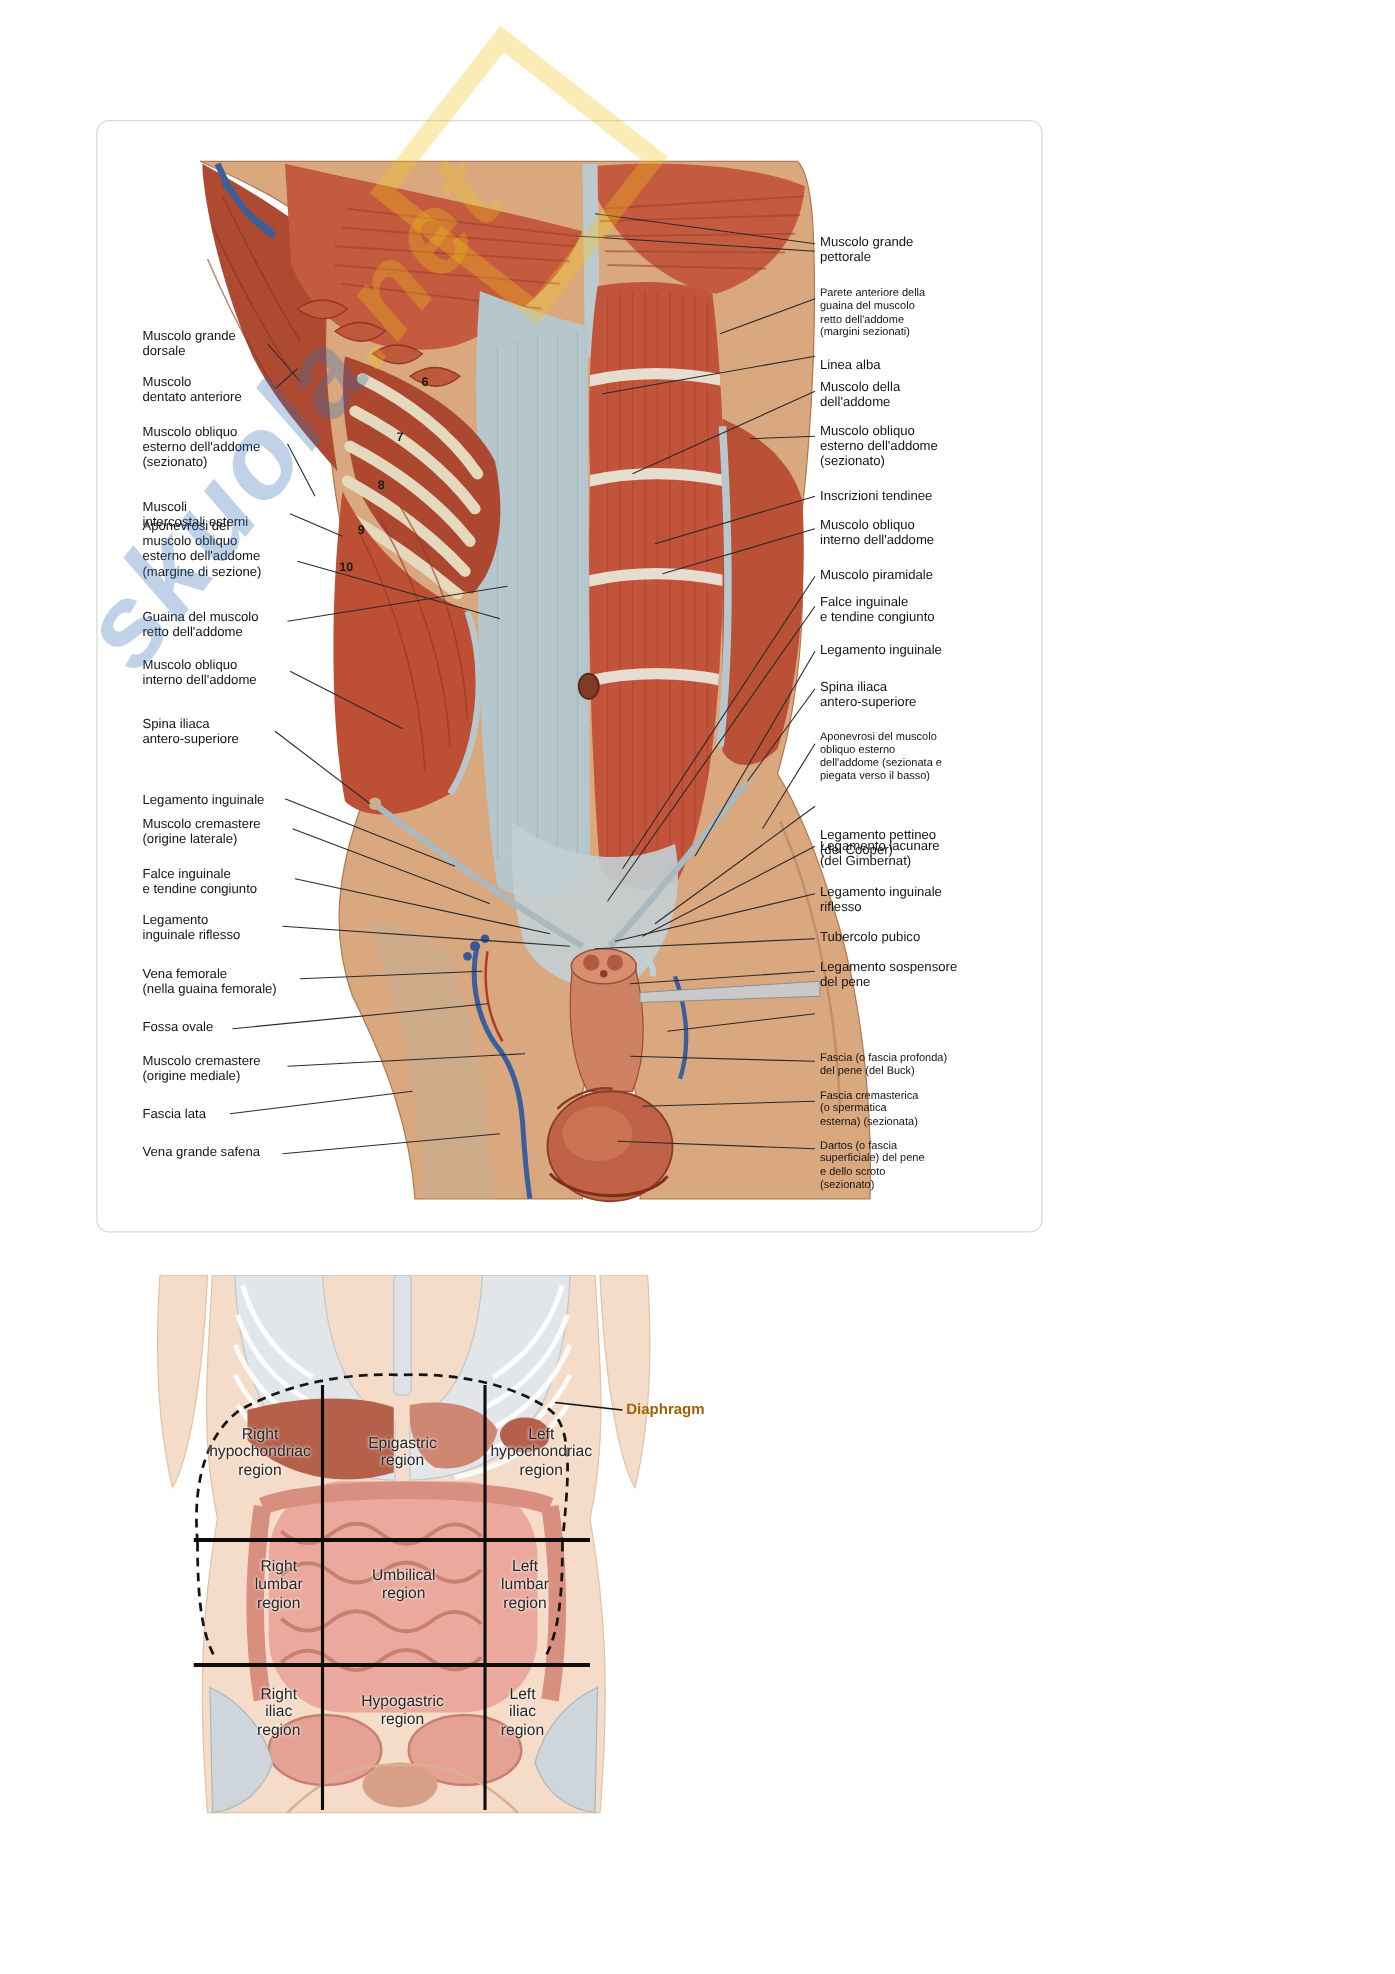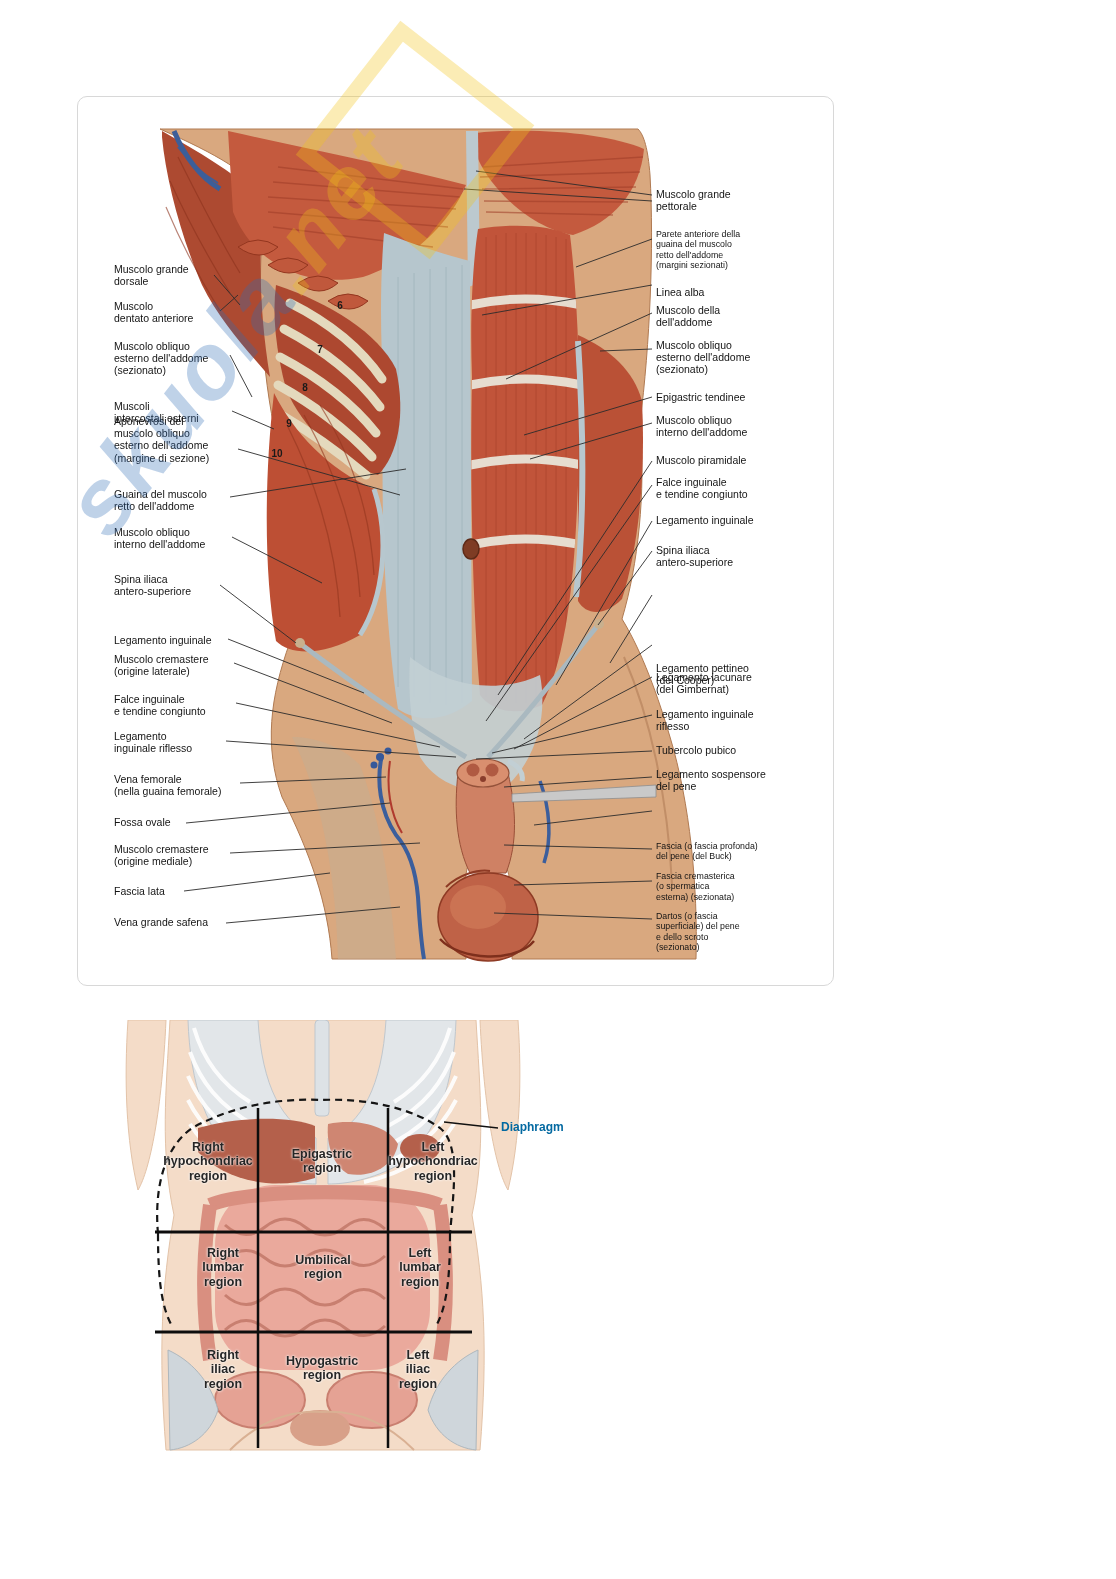--- a/index.html
+++ b/index.html
@@ -23,25 +23,25 @@
   .wm-main { color:#2e6cb6; }
   .wm-net  { color:#f0c419; }
   .wm-diamond { position:absolute; left:330px; top:55px; width:140px; height:140px;
                 border:15px solid rgba(243,197,26,.32); transform:rotate(38deg);
                 z-index:4; pointer-events:none; }
 
   
   .fig2 { position:absolute; left:110px; top:1020px; width:470px; height:440px; }
   .fig2 > svg { position:absolute; left:0; top:0; z-index:1; }
   .region-lbl { position:absolute; transform:translateX(-50%); text-align:center;
-                font-weight:bold; font-size:12.5px; line-height:1.15; color:#262626;
+                font-weight:normal; font-size:12.5px; line-height:1.15; color:#262626;
                 white-space:pre-line; z-index:3;
                 text-shadow:0 0 3px rgba(255,255,255,.9), 0 0 2px rgba(255,255,255,.9); }
   .diaphragm-lbl { position:absolute; left:391px; top:100px; font-size:12px; font-weight:600;
-                   color:#0369a1; z-index:3; }
+                   color:#a16207; z-index:3; }
   svg text { font-family:"Liberation Sans", sans-serif; }
 </style>
 </head>
 <body>
 
 <div class="page">
 
   <div class="fig1">
 
     <svg width="755" height="888" viewBox="0 0 755 888">
@@ -228,29 +228,33 @@
     <div class="lbl right-col small" style="top:132px">Parete anteriore della
 guaina del muscolo
 retto dell'addome
 (margini sezionati)</div>
     <div class="lbl right-col" style="top:189px">Linea alba</div>
     <div class="lbl right-col" style="top:207px">Muscolo della
 dell'addome</div>
     <div class="lbl right-col" style="top:242px">Muscolo obliquo
 esterno dell'addome
 (sezionato)</div>
-    <div class="lbl right-col" style="top:294px">Epigastric tendinee</div>
+    <div class="lbl right-col" style="top:294px">Inscrizioni tendinee</div>
     <div class="lbl right-col" style="top:317px">Muscolo obliquo
 interno dell'addome</div>
     <div class="lbl right-col" style="top:357px">Muscolo piramidale</div>
     <div class="lbl right-col" style="top:379px">Falce inguinale
 e tendine congiunto</div>
     <div class="lbl right-col" style="top:417px">Legamento inguinale</div>
     <div class="lbl right-col" style="top:447px">Spina iliaca
 antero-superiore</div>
+    <div class="lbl right-col small" style="top:487px">Aponevrosi del muscolo
+obliquo esterno
+dell'addome (sezionata e
+piegata verso il basso)</div>
     <div class="lbl right-col" style="top:565px">Legamento pettineo
 (del Cooper)</div>
     <div class="lbl right-col" style="top:574px">Legamento lacunare
 (del Gimbernat)</div>
     <div class="lbl right-col" style="top:611px">Legamento inguinale
 riflesso</div>
     <div class="lbl right-col" style="top:647px">Tubercolo pubico</div>
     <div class="lbl right-col" style="top:671px">Legamento sospensore
 del pene</div>
     <div class="lbl right-col small" style="top:744px">Fascia (o fascia profonda)

